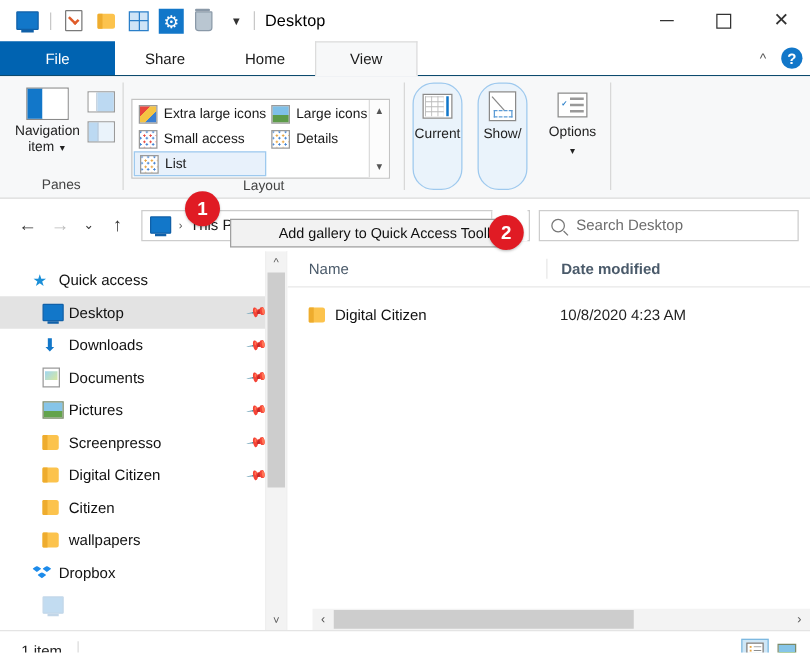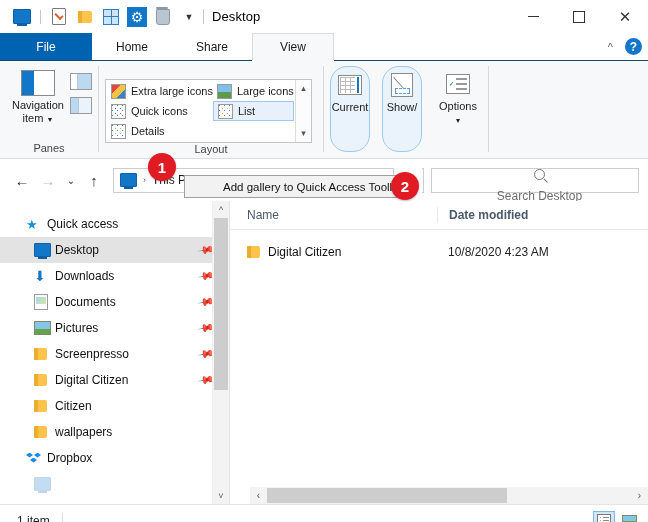--- a/index.html
+++ b/index.html
@@ -527,21 +527,20 @@
     width: 208px;
     height: 25px;
     border: 1px solid #cdcdcd;
     background: #fff;
     display: flex;
     align-items: center;
     margin-left: 7px;
     box-sizing: border-box;
     padding-left: 9px;
     gap: 9px;
-    flex-direction: column;
   }
   .srch-ico {
     width: 9px; height: 9px;
     border: 1.4px solid #767676;
     border-radius: 50%;
     position: relative;
     flex: none;
   }
   .srch-ico::after {
     content: "";
@@ -833,22 +832,22 @@
         <span class="wc-max"></span>
       </div>
     <div class="wc-btn">
         <span class="wc-close">✕</span>
       </div>
   </div>
 </div>
 
 <div class="tabstrip">
   <div class="tab tab-file">File</div>
+  <div class="tab">Share</div>
   <div class="tab">Home</div>
-  <div class="tab">Share</div>
   <div class="tab tab-active">View</div>
   <div class="tab-right">
     <div class="collapse-chev">^</div>
     <div class="help-btn">?</div>
   </div>
 </div>
 
 <div class="ribbon">
 
   <div class="rgroup panes-group">
@@ -886,29 +885,29 @@
           <div class="gal-item">
             <span class="gal-ico xl"></span>
             <span>Extra large icons</span>
           </div>
           <div class="gal-item">
             <span class="gal-ico lg"></span>
             <span>Large icons</span>
           </div>
           <div class="gal-item">
             <span class="gal-ico sm"></span>
-            <span>Quick icons</span>
+            <span>Small access</span>
+          </div>
+          <div class="gal-item">
+            <span class="gal-ico list"></span>
+            <span>Details</span>
           </div>
           <div class="gal-item sel">
             <span class="gal-ico list"></span>
             <span>List</span>
-          </div>
-          <div class="gal-item">
-            <span class="gal-ico list"></span>
-            <span>Details</span>
           </div>
         </div>
         <div class="gal-scroll">
           <span class="sb">▴</span>
           <span class="sb">▾</span>
         </div>
       </div>
     </div>
     <div class="rgroup-label">Layout</div>
   </div>

